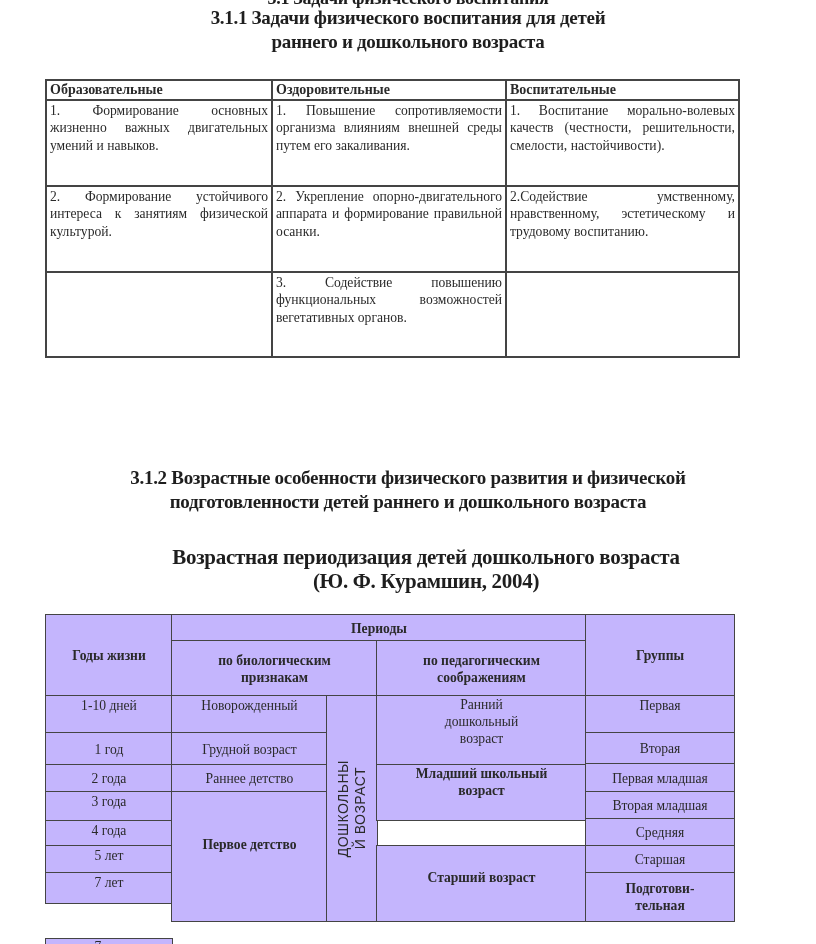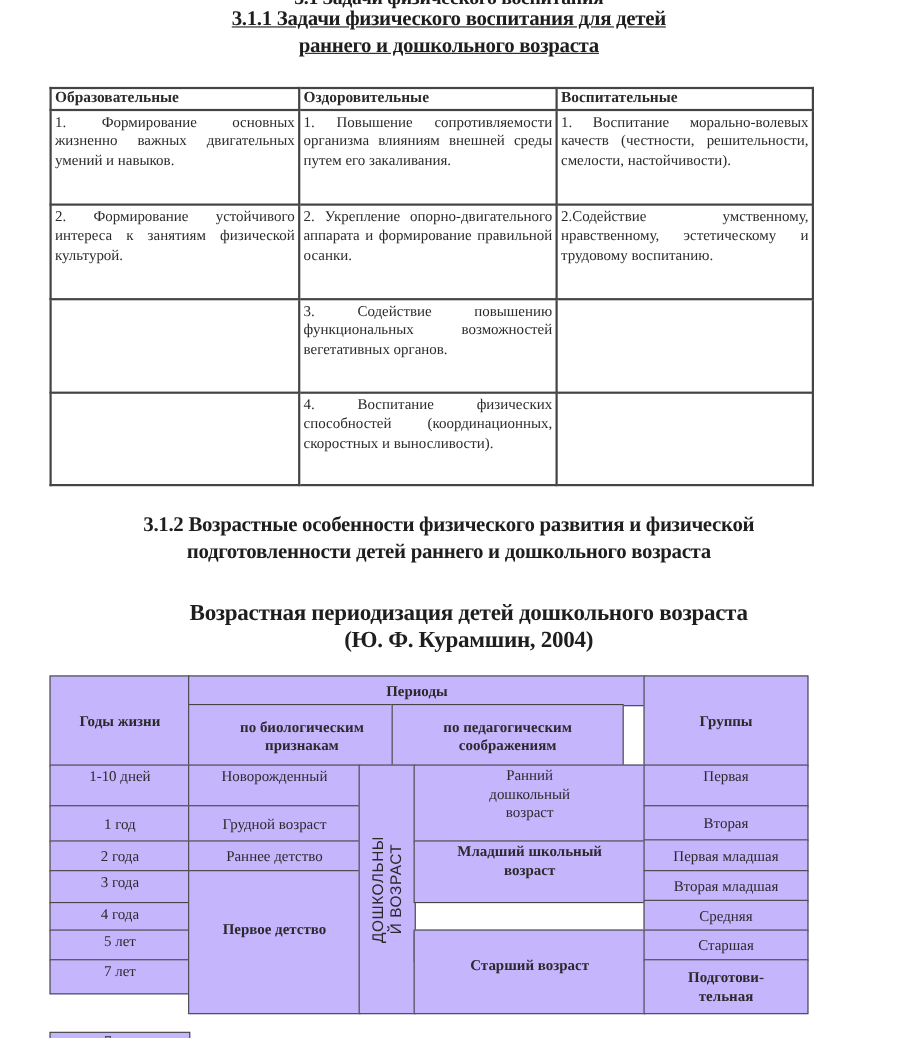--- a/index.html
+++ b/index.html
@@ -2,21 +2,21 @@
 <html><head>
 <meta charset="utf-8">
 <style>
   html, body { margin:0; padding:0; background:#ffffff; }
   body { width:816px; height:944px; position:relative; overflow:hidden;
          font-family:"Liberation Serif","DejaVu Serif",serif; color:#2a2a2a; }
   .heading { position:absolute; left:0; width:816px; text-align:center;
              font-family:"Liberation Serif",serif; font-weight:bold; color:#1e1e1e;
              letter-spacing:-0.3px; }
   .h-top { top:-12px; font-size:18px; line-height:20px; }
-  .h1 { top:6px; font-size:19px; line-height:24px;text-decoration:underline; }
+  .h1 { top:6px; font-size:19px; line-height:24px; }
   .h2 { top:466px; font-size:19px; line-height:24px; }
   .h3 { top:545px; font-size:21px; line-height:24px;padding-left:18px; }
 
   
   table.t1 { position:absolute; left:45px; top:79px; width:693px; border-collapse:collapse;
              table-layout:fixed; font-size:13.6px; line-height:17.5px; }
   table.t1 th, table.t1 td { border:2px solid #444; vertical-align:top; padding:1px 3px; }
   table.t1 th { font-weight:bold; text-align:left; height:17px; padding:0 3px; font-size:14px; }
   table.t1 td { text-align:justify; text-align-last:left; }
   table.t1 tr.r1 td, table.t1 tr.r2 td { height:82px; }
@@ -64,43 +64,38 @@
     <tr class="r2">
       <td>2. Формирование устойчивого интереса к занятиям физической культурой.</td>
       <td>2. Укрепление опорно-двигательного аппарата и формирование правильной осанки.</td>
       <td>2.Содействие умственному, нравственному, эстетическому и трудовому воспитанию.</td>
     </tr>
     <tr class="r3">
       <td></td>
       <td>3. Содействие повышению функциональных возможностей вегетативных органов.</td>
       <td></td>
     </tr>
-    <tr class="r4">
-      <td></td>
-      <td>4. Воспитание физических способностей (координационных, скоростных и выносливости).</td>
-      <td></td>
-    </tr>
   </tbody>
 </table>
 
 <div class="heading h2">
   <div>3.1.2 Возрастные особенности физического развития и физической</div>
   <div>подготовленности детей раннего и дошкольного возраста</div>
 </div>
 <div class="heading h3">
   <div>Возрастная периодизация детей дошкольного возраста</div>
   <div>(Ю. Ф. Курамшин, 2004)</div>
 </div>
 
 <div class="t2">
 
   <div class="c bold" style="left:45px;top:614px;width:128px;height:83px;">Годы жизни</div>
   <div class="c bold" style="left:171px;top:614px;width:416px;height:28px;">Периоды</div>
   <div class="c bold" style="left:171px;top:640px;width:207px;height:57px;padding:0 14px;">по биологическим признакам</div>
-  <div class="c bold" style="left:356px;top:640px;width:211px;height:57px;padding:0 30px;">по педагогическим соображениям</div>
+  <div class="c bold" style="left:376px;top:640px;width:211px;height:57px;padding:0 30px;">по педагогическим соображениям</div>
   <div class="c bold" style="left:585px;top:614px;width:150px;height:83px;">Группы</div>
 
   <div class="c top" style="left:45px;top:695px;width:128px;height:39px;">1-10 дней</div>
   <div class="c" style="left:45px;top:732px;width:128px;height:34px;">1 год</div>
   <div class="c" style="left:45px;top:764px;width:128px;height:29px;">2 года</div>
   <div class="c top" style="left:45px;top:791px;width:128px;height:31px;">3 года</div>
   <div class="c top" style="left:45px;top:820px;width:128px;height:27px;">4 года</div>
   <div class="c top" style="left:45px;top:845px;width:128px;height:29px;">5 лет</div>
   <div class="c top" style="left:45px;top:872px;width:128px;height:32px;">7 лет</div>
   <div class="c top" style="left:45px;top:902px;width:128px;height:20px;line-height:16px;padding-top:0;margin-top:36px;">7 лет</div>

